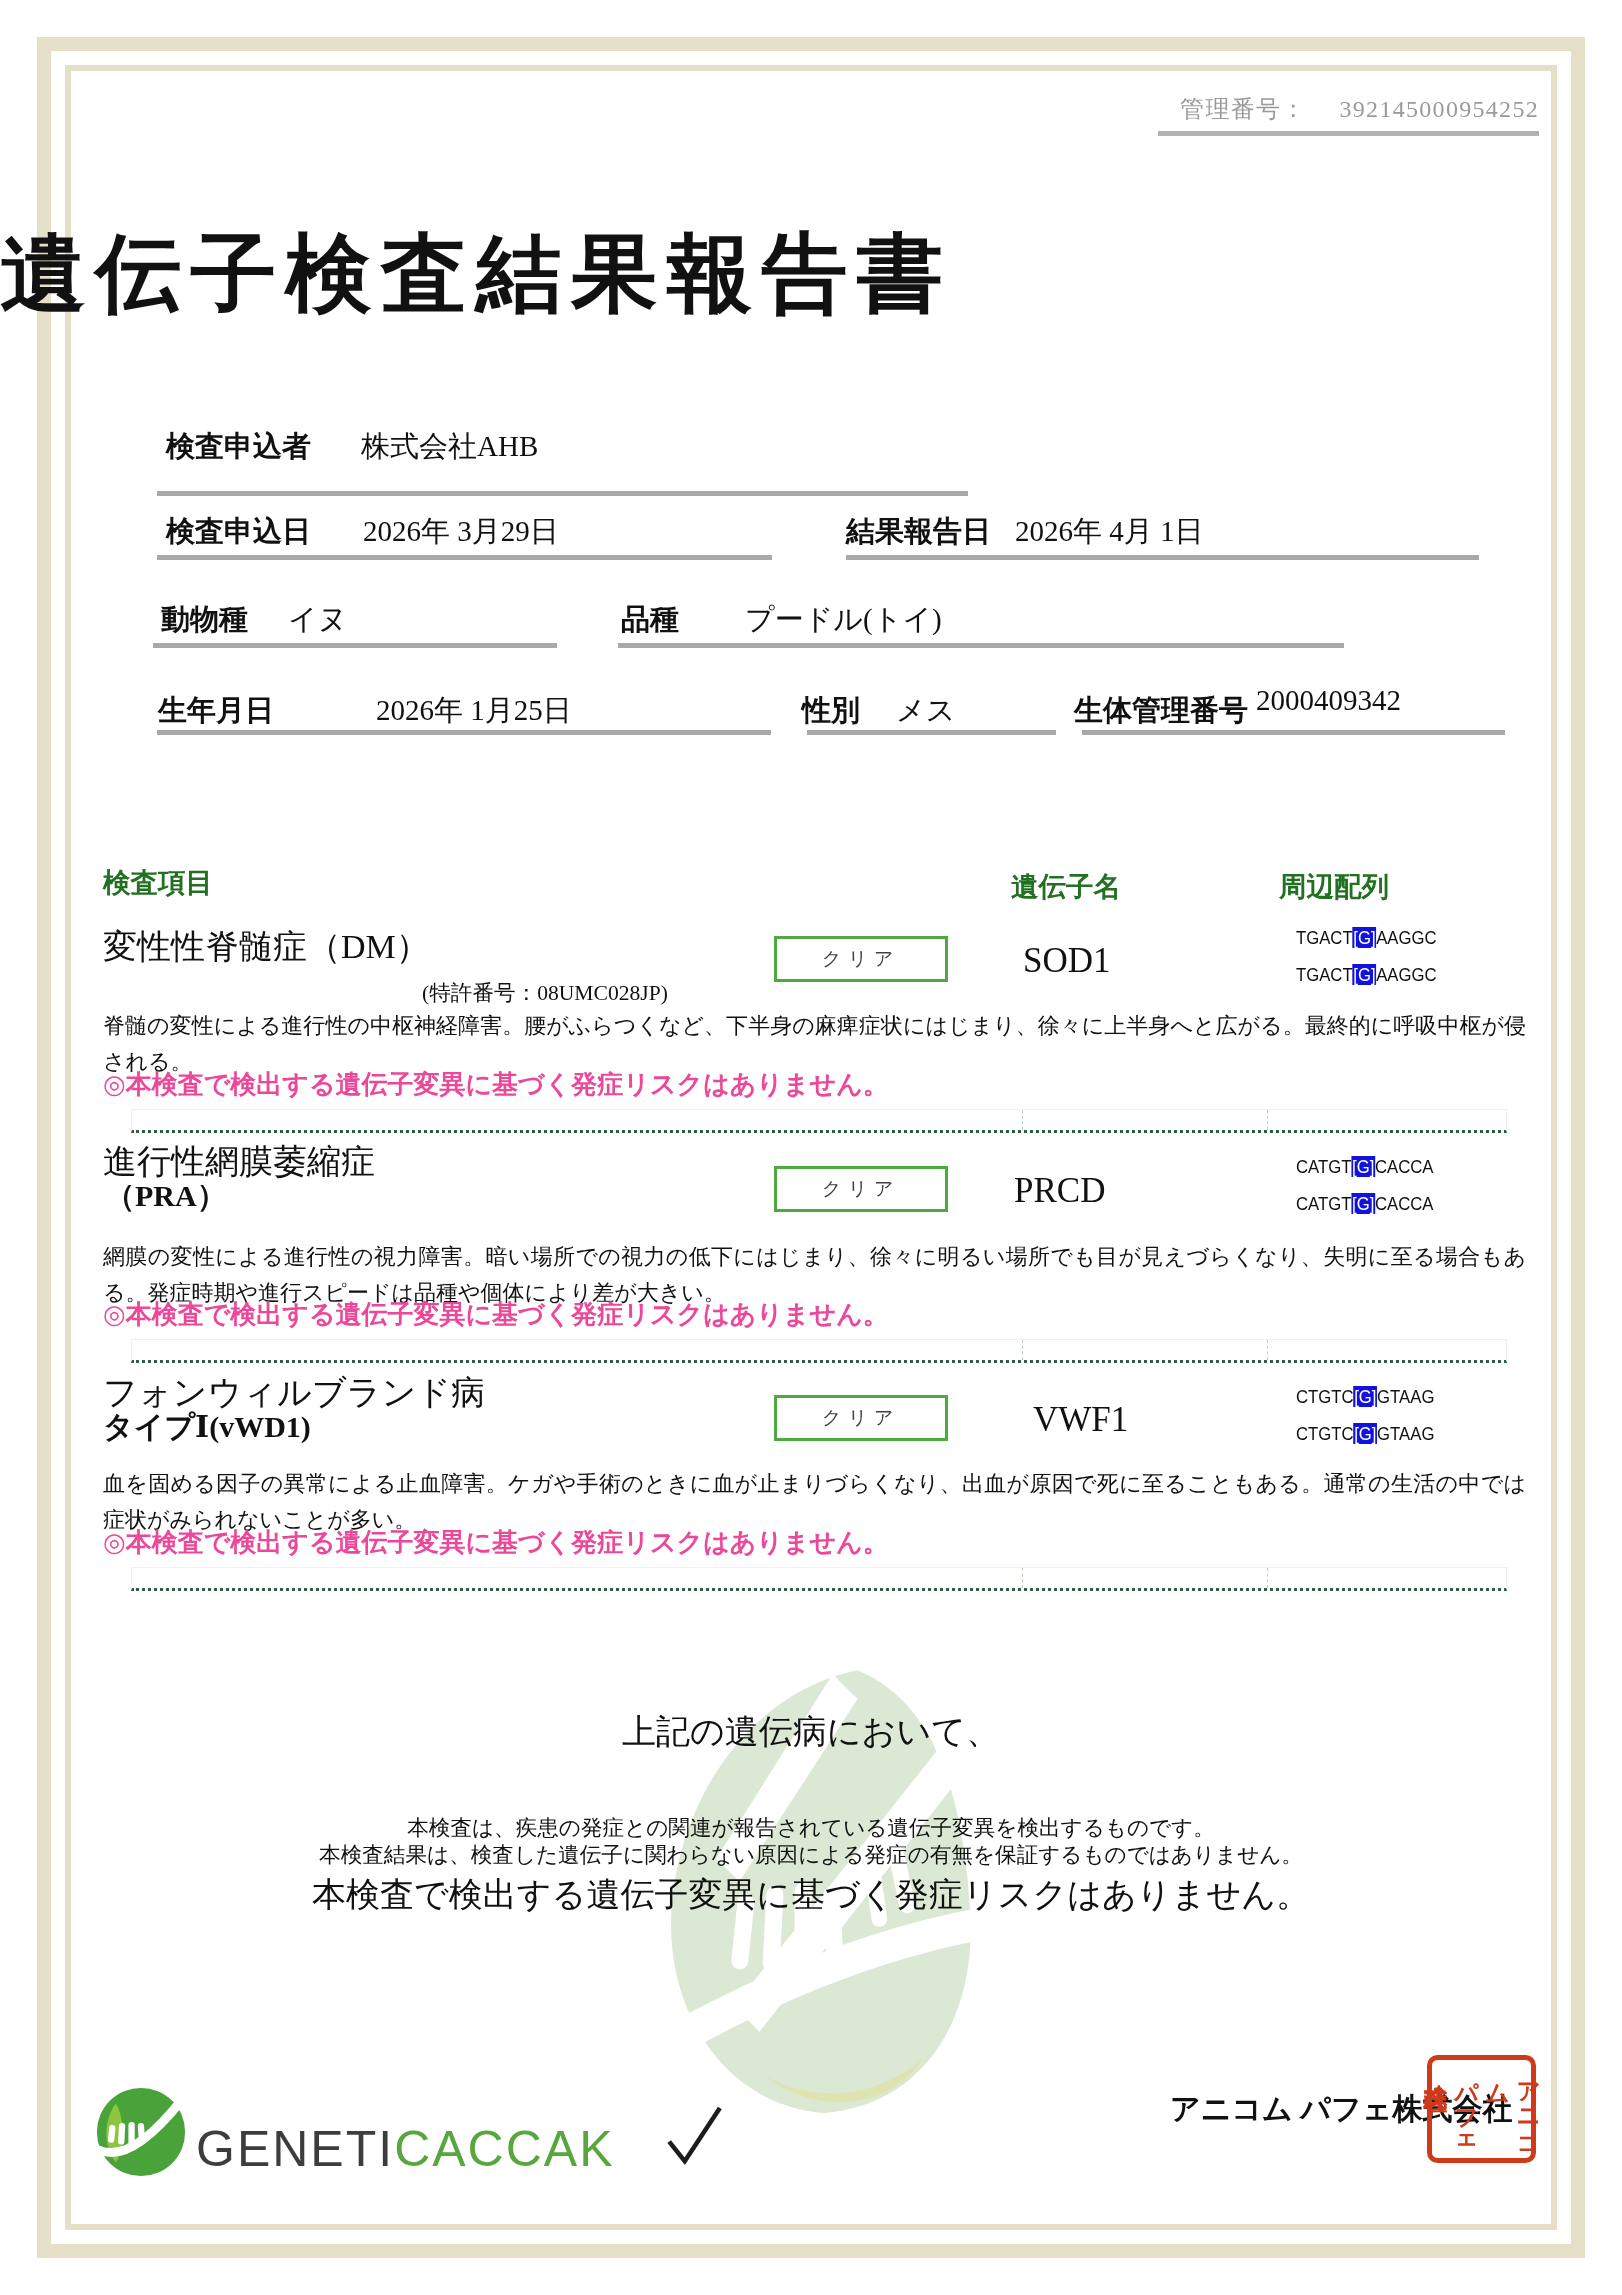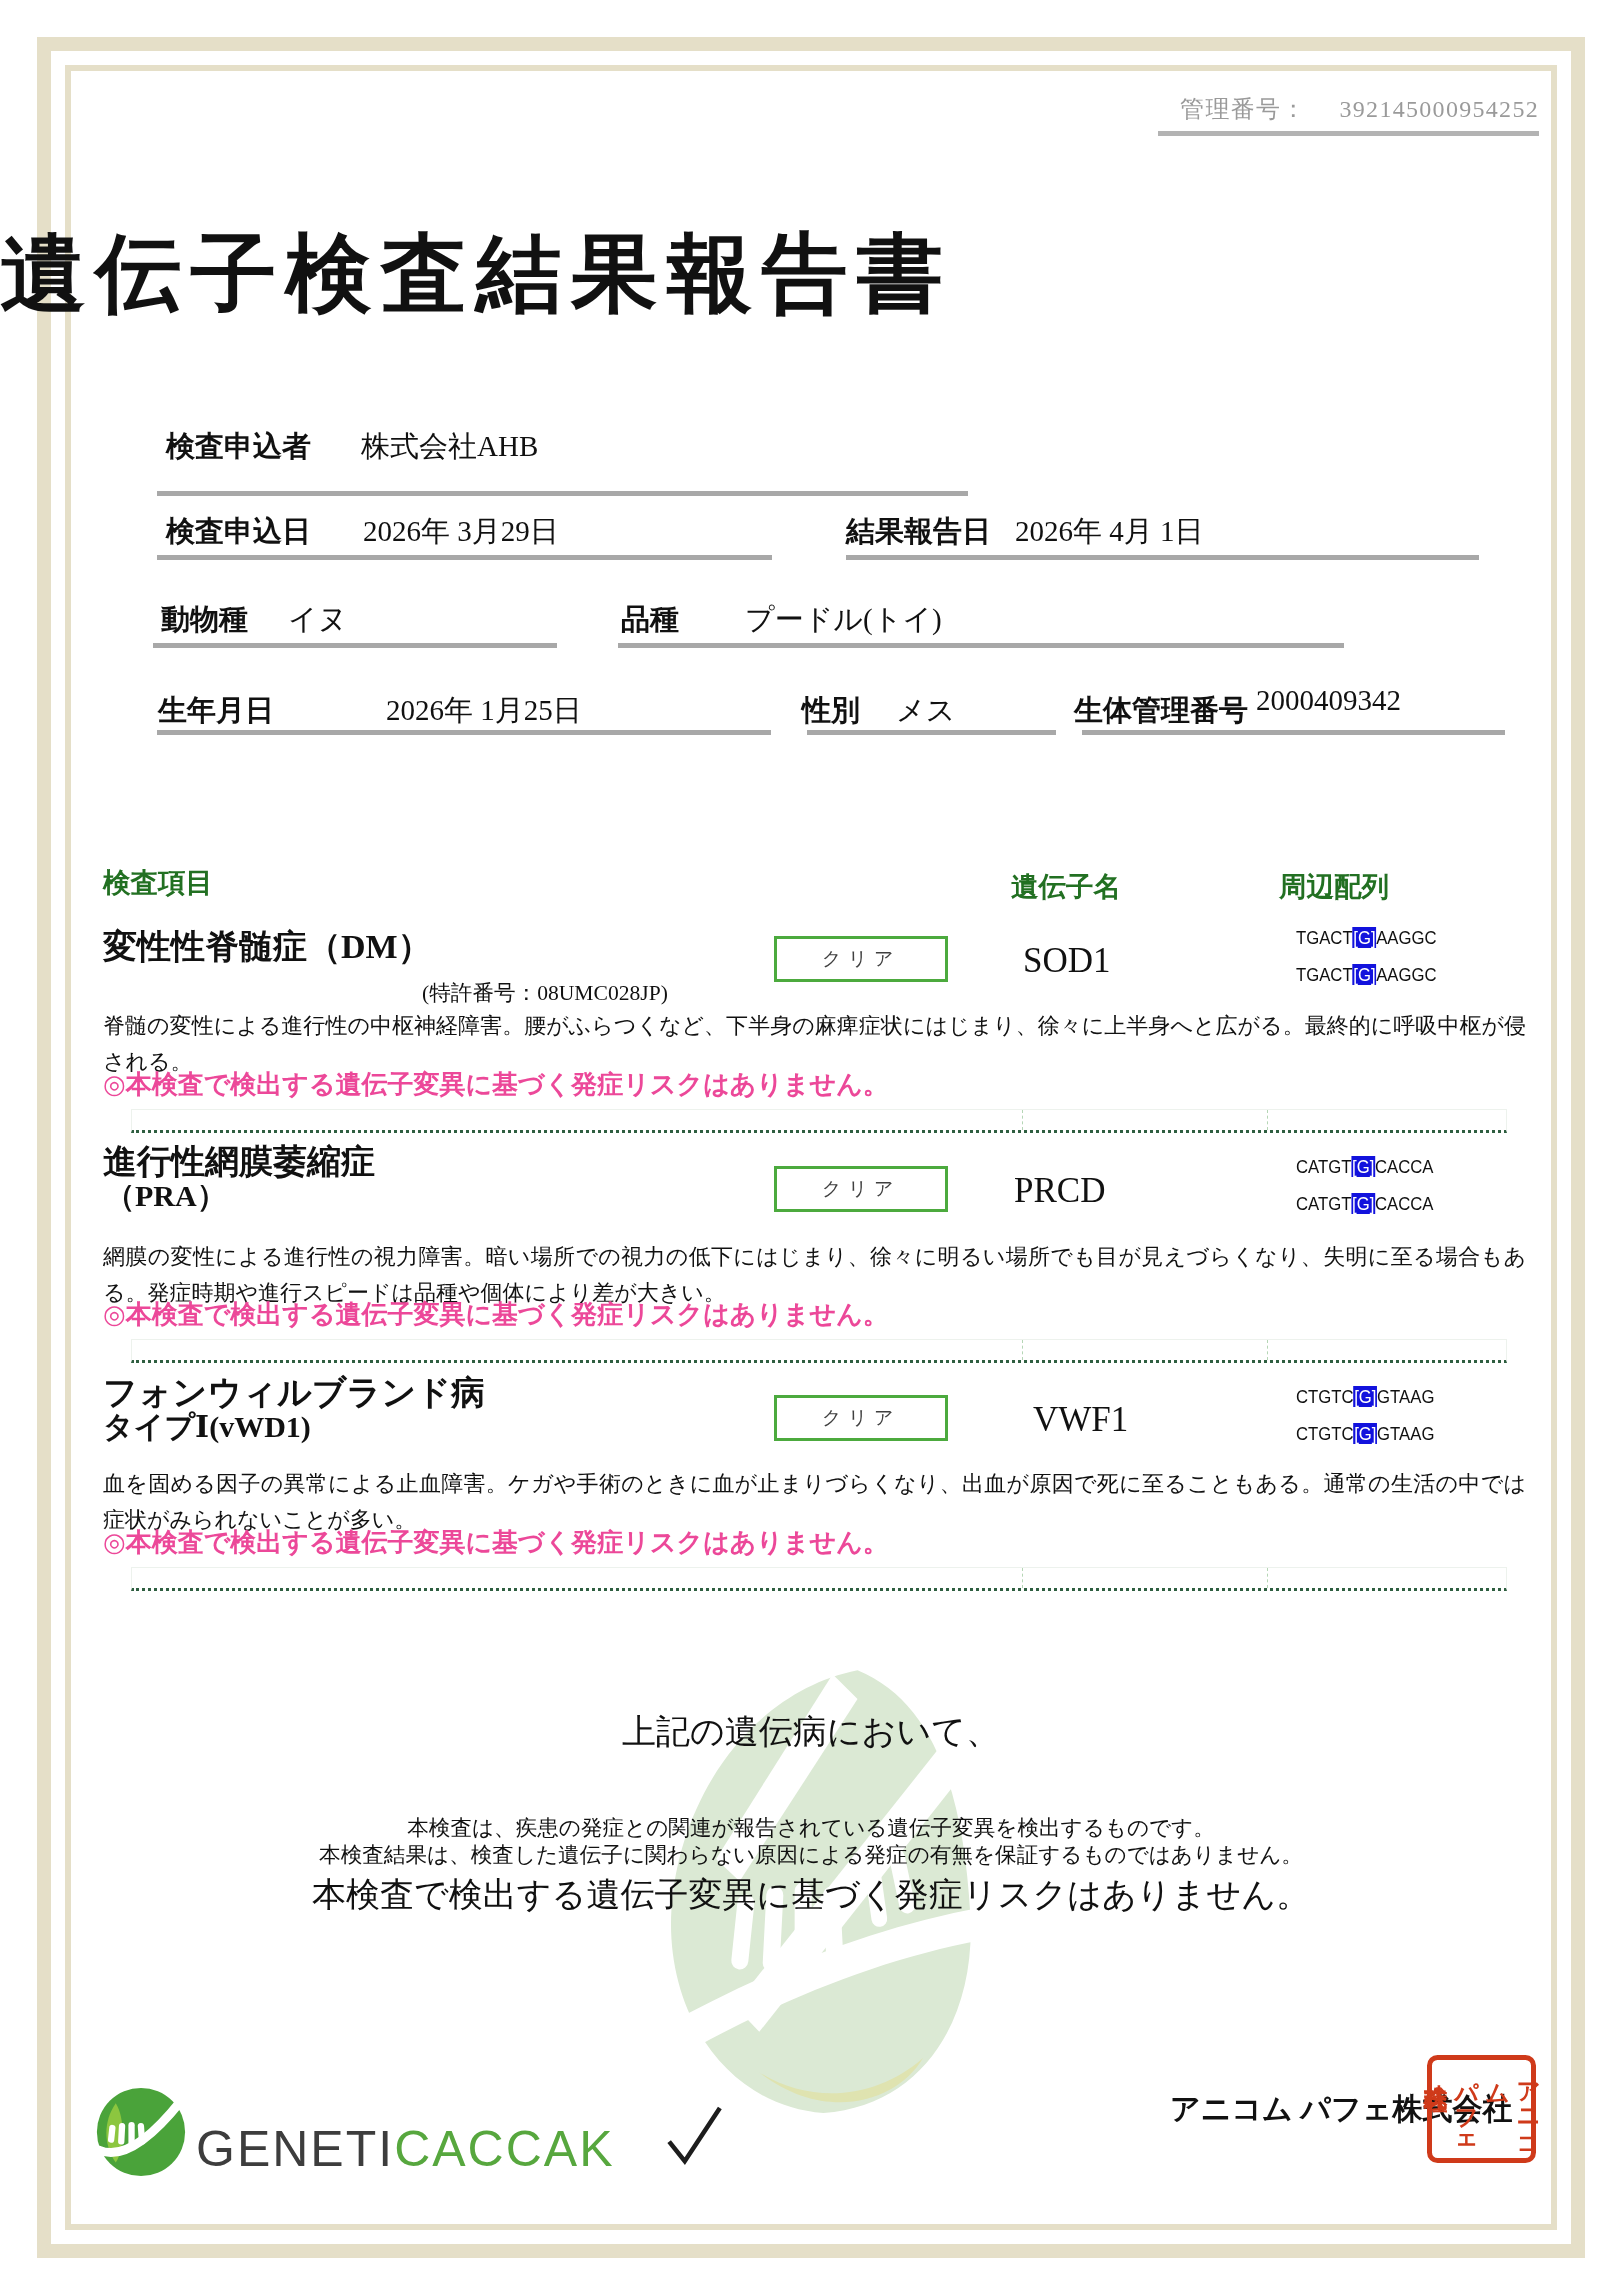--- a/index.html
+++ b/index.html
@@ -10,21 +10,21 @@
   .frame-outer{position:absolute;top:37px;left:37px;right:37px;bottom:37px;
                border:14.4px solid #e5dfc8;pointer-events:none;}
   .frame-inner{position:absolute;top:65px;left:65px;right:65px;bottom:65px;
                border:6.5px solid #e5dfc8;pointer-events:none;}
   .gline{position:absolute;height:5.2px;background:#a8a8a8;}
   .lbl{font-weight:bold;font-size:29px;white-space:nowrap;}
   .val{font-size:29px;white-space:nowrap;}
   .ctrl{font-size:24px;color:#9a9a9a;letter-spacing:1.3px;white-space:nowrap;}
   .title{width:1622px;text-align:left;font-size:86px;font-weight:bold;letter-spacing:9.2px;white-space:nowrap;}
   .col-h{font-size:27.5px;font-weight:bold;color:#227022;white-space:nowrap;}
-  .disease{font-size:34px;font-weight:bold;white-space:nowrap;}
+  .disease{font-size:34px;font-weight:normal;white-space:nowrap;}
   .disease2{font-size:30px;font-weight:bold;white-space:nowrap;}
   .patent{font-size:21.6px;white-space:nowrap;}
   .clearbox{width:168px;height:40px;border:3.9px solid #4caa3e;display:flex;align-items:center;justify-content:center;}
   .clearbox span{color:#404040;font-size:19px;letter-spacing:6.5px;text-align:center;}
   .gene{font-size:35px;white-space:nowrap;}
   .seq{font-family:"Liberation Sans","DejaVu Sans",sans-serif;font-size:19px;display:inline-block;
        transform:scaleX(0.88);transform-origin:0 50%;white-space:nowrap;letter-spacing:0px;}
   .seq .var{background:#1212dd;color:#ffffff;padding:0 0.7px;}
   .desc{font-size:22px;line-height:36px;width:1423px;text-align:justify;}
   .risk{font-size:26px;font-weight:bold;color:#ec4899;white-space:nowrap;}
@@ -84,21 +84,21 @@
 <div class="gline" style="left:846px;top:555px;width:633px;"></div>
 
 <div class="abs lbl" style="left:161px;top:600px;">動物種</div>
 <div class="abs val" style="left:288px;top:600px;">イヌ</div>
 <div class="gline" style="left:153px;top:643px;width:404px;"></div>
 <div class="abs lbl" style="left:621px;top:600px;">品種</div>
 <div class="abs val" style="left:745px;top:600px;">プードル(トイ)</div>
 <div class="gline" style="left:618px;top:643px;width:726px;"></div>
 
 <div class="abs lbl" style="left:158px;top:691px;">生年月日</div>
-<div class="abs val" style="left:386px;top:691px;font-family:Liberation Serif, serif;">2026年 1月25日</div>
+<div class="abs val" style="left:376px;top:691px;font-family:Liberation Serif, serif;">2026年 1月25日</div>
 <div class="gline" style="left:157px;top:730px;width:614px;"></div>
 <div class="abs lbl" style="left:802px;top:691px;">性別</div>
 <div class="abs val" style="left:896px;top:691px;">メス</div>
 <div class="gline" style="left:807px;top:730px;width:249px;"></div>
 <div class="abs lbl" style="left:1074px;top:691px;">生体管理番号</div>
 <div class="abs val" style="left:1256px;top:684px;">2000409342</div>
 <div class="gline" style="left:1082px;top:730px;width:423px;"></div>
 
 <div class="abs col-h" style="left:103px;top:865px;">検査項目</div>
 <div class="abs col-h" style="left:1011px;top:869px;">遺伝子名</div>

